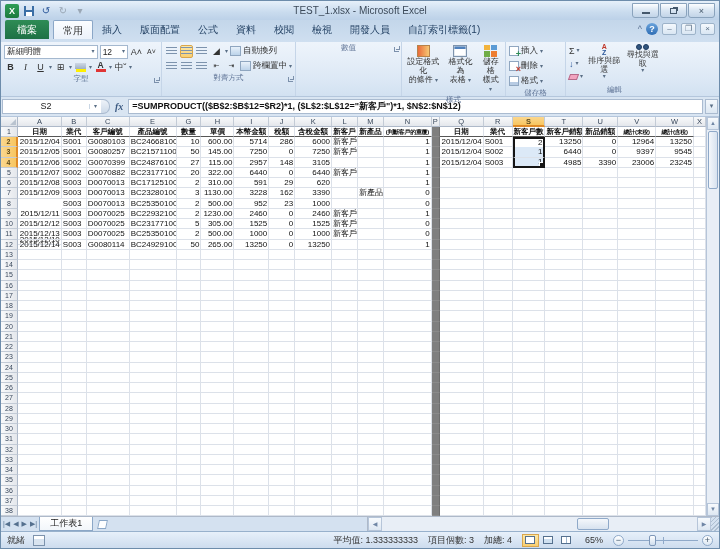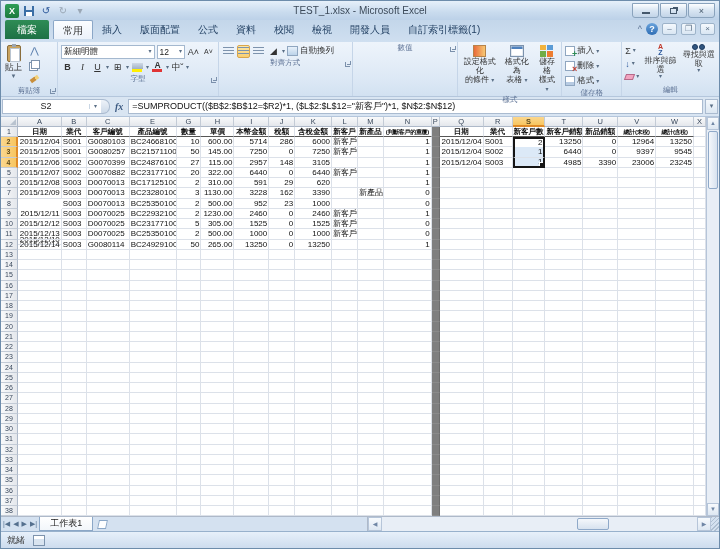--- a/index.html
+++ b/index.html
@@ -86,21 +86,21 @@
   .ic-bino { display:flex; gap:1px; }
   .ic-bino i { width:6px; height:6px; border-radius:50%; background:#31557f; border:1px solid #1d3a5f; }
 
   
   .fbar { height:20px; background:#d9e5f2; border-bottom:1px solid #b4c6dc; display:flex; align-items:center; padding:2px 1px; gap:2px; }
   .namebox { width:100px; height:15px; background:#fff; border:1px solid #aabbd0; display:flex; align-items:center; font-size:9px; }
   .namebox .nb { flex:1; text-align:center; color:#222; }
   .namebox .dd { border-left:1px solid #c9d6e4; width:12px; text-align:center; }
   .fxsep { width:9px; height:15px; border-radius:0 7px 7px 0; background:linear-gradient(180deg,#eef3f9,#ccd9e8); border:1px solid #aabbd0; border-left:none; margin-left:-3px; }
   .fx { font-family:"Liberation Serif",serif; font-style:italic; font-weight:bold; color:#3c5a82; font-size:10px; padding:0 3px; }
-  .finput { flex:1; height:15px; background:#fff; border:1px solid #aabbd0; display:flex; align-items:center; padding:0 3px; font-size:9px; color:#111; white-space:nowrap; overflow:hidden; }
+  .finput { flex:1; height:15px; background:#fff; border:1px solid #aabbd0; display:flex; align-items:center; padding:0 3px; font-size:9px; color:#111; white-space:nowrap; overflow:hidden;font-weight:bold; }
   .fexp { width:13px; height:15px; display:flex; align-items:center; justify-content:center; color:#5a6f86; font-size:7px; border:1px solid #aabbd0; background:linear-gradient(180deg,#f4f8fc,#dce7f2); }
 
   
   .gridwrap { height:400px; display:flex; background:#fff; }
   .grid { width:707px; overflow:hidden; }
   .ghead { display:flex; height:10px; }
   .corner { width:17px; height:10px; background:linear-gradient(180deg,#f4f6f8,#dfe3e9); border-right:1px solid #aeb9c9; border-bottom:1px solid #aeb9c9; position:relative; }
   .corner:after { content:""; position:absolute; right:1px; bottom:1px; border-left:6px solid transparent; border-bottom:6px solid #b9c3cf; }
   .ch { height:10px; font-size:7.5px; color:#39485c; text-align:center; line-height:10px; background:linear-gradient(180deg,#f9fafb,#e4e7ec); border-right:1px solid #c3cbd6; border-bottom:1px solid #aeb9c9; overflow:hidden; }
   .ch.sel { background:linear-gradient(180deg,#fbd78f,#f8c65f); border-bottom:2px solid #e08b27; color:#5a4a1f; font-weight:bold; }
@@ -191,41 +191,20 @@
       <span class="caret-ic">^</span>
       <span class="help-ic">?</span>
       <span class="mwbtn">–</span>
       <span class="mwbtn">❐</span>
       <span class="mwbtn">×</span>
     </div>
   </div>
 
   <div class="ribbon">
 
-    <div class="rgroup" style="width:57px">
-      <div class="rbody">
-        <div class="bigbtn">
-          <span class="i-clip"></span>
-          <span>貼上</span>
-          <span class="dd">▼</span>
-        </div>
-        <div class="smallcol">
-          <span class="sbtn">
-              <span class="i-cutA"></span>
-            </span>
-          <span class="sbtn">
-              <span class="i-copy"></span>
-            </span>
-          <span class="sbtn">
-              <span class="i-brush"></span>
-            </span>
-        </div>
-      </div>
-      <div class="rlabel"><span>剪貼簿</span><span class="launcher"></span></div>
-    </div>
 
     <div class="rgroup" style="width:161px">
       <div class="fgrid">
         <div class="frow">
           <div class="inbox" style="width:100px">
               <span>新細明體</span>
               <span class="dd">▾</span>
             </div>
           <div class="inbox" style="width:30px">
               <span>12</span>
@@ -272,20 +251,38 @@
               <span class="vbars"></span>
             </span>
           <span class="fico">
               <span class="vbars"></span>
             </span>
           <span class="fico">◢</span>
             <span class="dd">▾</span>
           <span class="txtbtn">
               <span class="mini-ic"></span>
               <span>自動換列</span>
+            </span>
+        </div>
+        <div class="frow">
+          <span class="fico">
+              <span class="vbars"></span>
+            </span>
+          <span class="fico">
+              <span class="vbars"></span>
+            </span>
+          <span class="fico">
+              <span class="vbars"></span>
+            </span>
+          <span class="fico" style="font-size:7px">⇤</span>
+          <span class="fico" style="font-size:7px">⇥</span>
+          <span class="txtbtn">
+              <span class="mini-ic"></span>
+              <span>跨欄置中</span>
+              <span class="dd">▾</span>
             </span>
         </div>
       </div>
       <div class="rlabel"><span>對齊方式</span><span class="launcher"></span></div>
     </div>
 
     <div class="rgroup" style="width:106px">
       <div class="rlabel"><span>數值</span><span class="launcher"></span></div>
     </div>
 
@@ -1352,14 +1349,38 @@
           <div class="hthumb"></div>
         </div>
       <div class="harrow">▶</div>
       <div class="hgrip"></div>
     </div>
   </div>
 
   <div class="statusbar">
     <span>就緒</span>
     <span class="macro-ic"></span>
+    <div class="stats">
+      <span>平均值: 1.333333333</span>
+      <span>項目個數: 3</span>
+      <span>加總: 4</span>
+      <span class="views">
+        <span class="vic on">
+            <i></i>
+          </span>
+        <span class="vic pl">
+            <i></i>
+          </span>
+        <span class="vic pb">
+            <i></i>
+          </span>
+      </span>
+      <span>65%</span>
+      <span class="zoomer">
+        <span class="zbtn">−</span>
+        <span class="ztrack">
+            <span class="zthumb"></span>
+          </span>
+        <span class="zbtn">+</span>
+      </span>
+    </div>
   </div>
 </div>
 
 </body></html>

